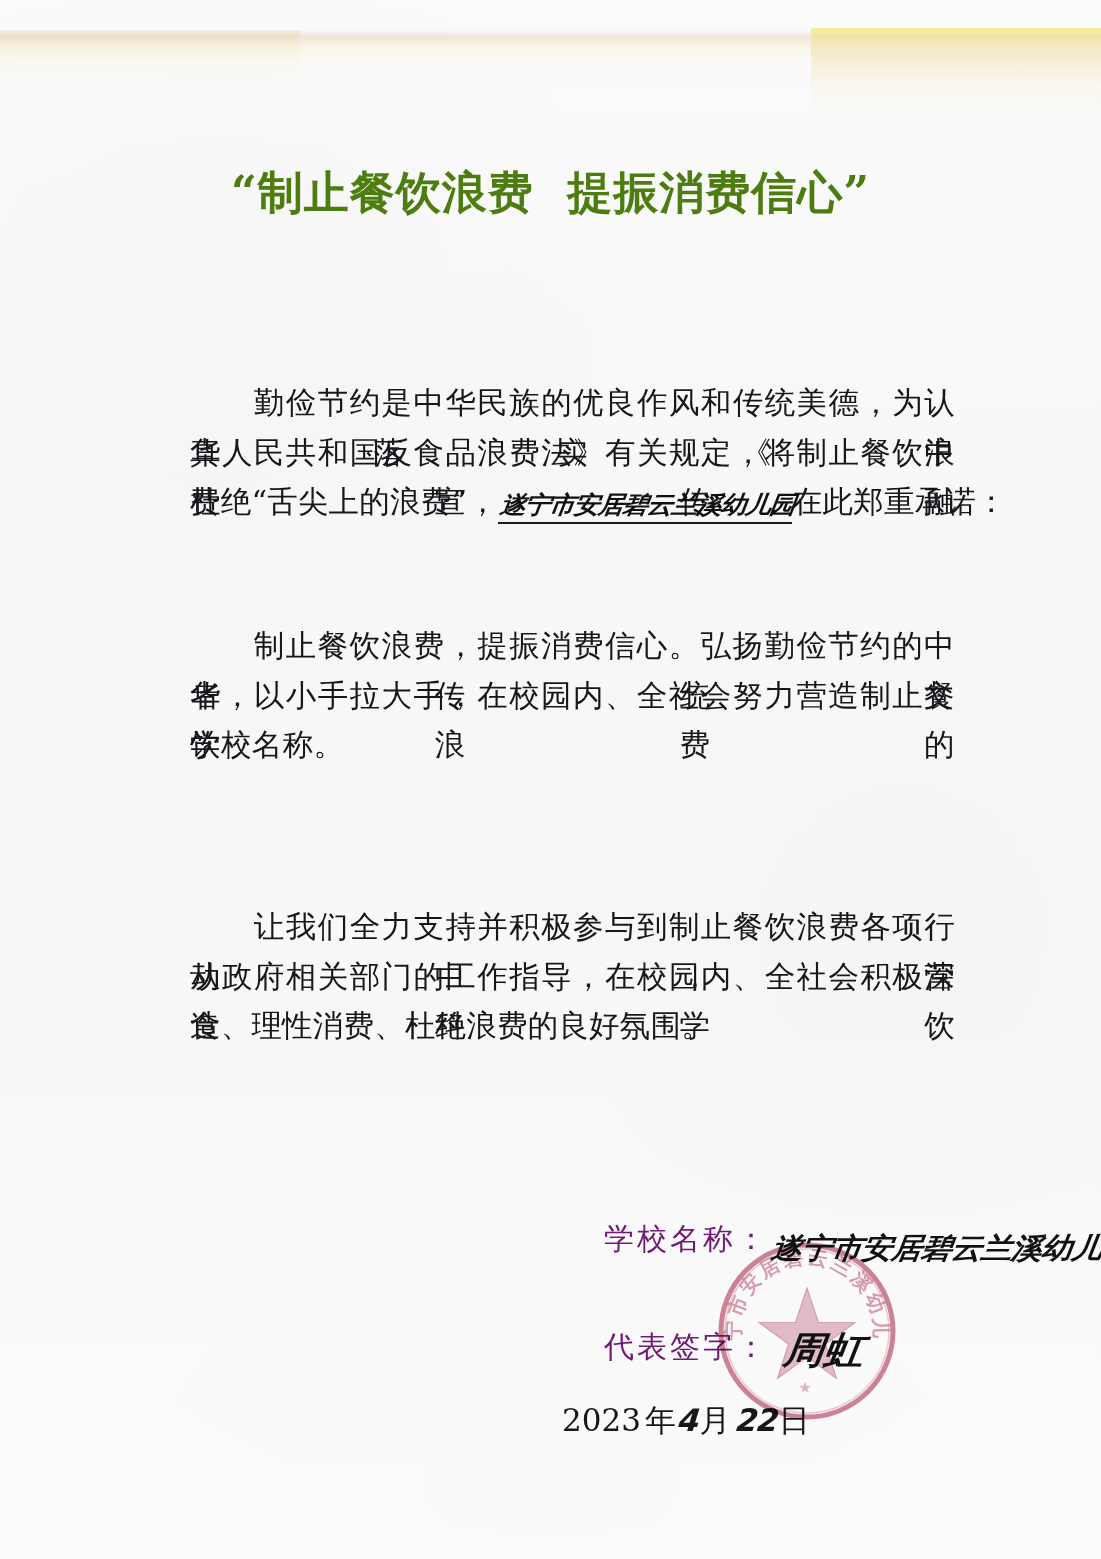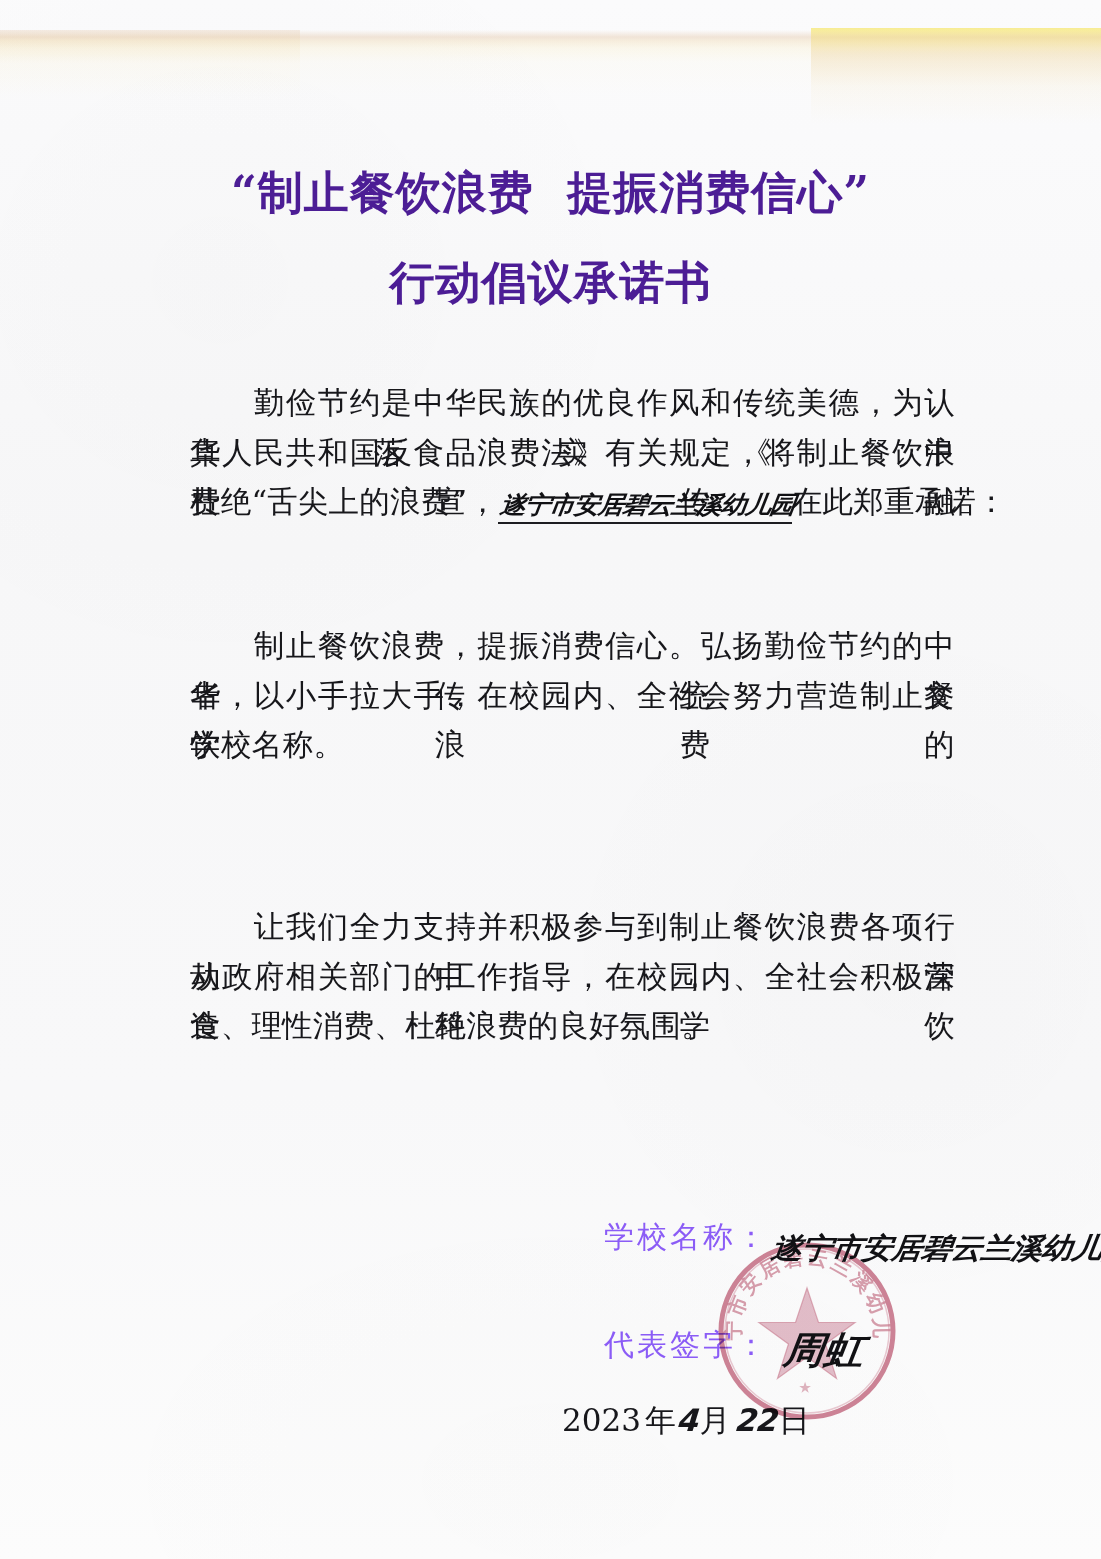--- a/index.html
+++ b/index.html
@@ -84,21 +84,21 @@
   }
 
   
   .doc-title {
     position: absolute;
     left: 0;
     width: 1101px;
     text-align: center;
     font-family: "DejaVu Serif", "Liberation Serif", serif;
     font-weight: 700;
-    color: #4c1d95;
+    color: #4d7c0f;
     letter-spacing: 1px;
     white-space: pre;
   }
   #title-line-1 {
     top: 163px;
     font-size: 45px;
     line-height: 60px;
   }
   #title-line-2 {
     top: 253px;
@@ -174,22 +174,22 @@
   }
   .sig-row {
     position: relative;
     height: 66px;
     white-space: nowrap;
   }
   .sig-label {
     display: inline-block;
     font-size: 30px;
     line-height: 58px;
-    font-family: Liberation Mono, monospace;
-    color: #8b5cf6;
+    font-family: Liberation Sans, sans-serif;
+    color: #701a75;
     letter-spacing: 3px;
     vertical-align: bottom;
   }
   .sig-value {
     display: inline-block;
     vertical-align: bottom;
     position: relative;
     z-index: 6;
   }
   #sig-school-value .handwriting { font-size: 31px; letter-spacing: -1px; }
@@ -234,21 +234,20 @@
 
 <div id="page">
 
   <div id="paper-texture"></div>
   <div id="top-scan-fringe"></div>
 
   <div id="content">
 
     <div class="doc-title" id="title-line-1">“制止餐饮浪费  提振消费信心”</div>
 
-    <div class="doc-title" id="title-line-2">行动倡议承诺书</div>
 
     <div class="body-block" id="para-intro">
       <div class="body-line justify">　　勤俭节约是中华民族的优良作风和传统美德，为认真落实《中</div>
       <div class="body-line justify">华人民共和国反食品浪费法》有关规定，将制止餐饮浪费宣传融</div>
       <div class="body-line"><span>杜绝“舌尖上的浪费”，</span><span class="inline-blank" id="blank-school-inline"><span class="handwriting">遂宁市安居碧云兰溪幼儿园</span></span><span>在此郑重承诺：</span></div>
     </div>
 
     <div class="body-block bold-block" id="para-pledge">
       <div class="body-line justify">　　制止餐饮浪费，提振消费信心。弘扬勤俭节约的中华传统文</div>
       <div class="body-line justify">者，以小手拉大手，在校园内、全社会努力营造制止餐饮浪费的</div>

